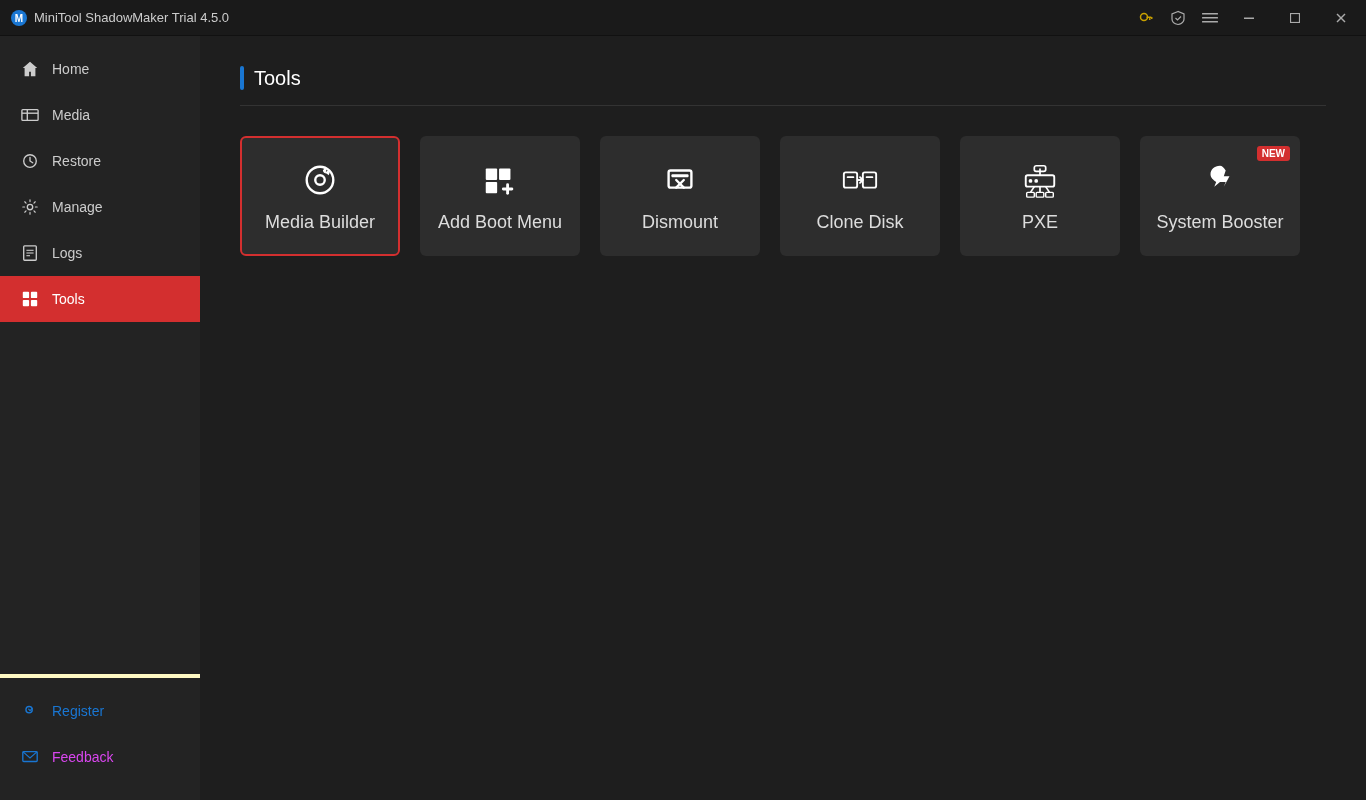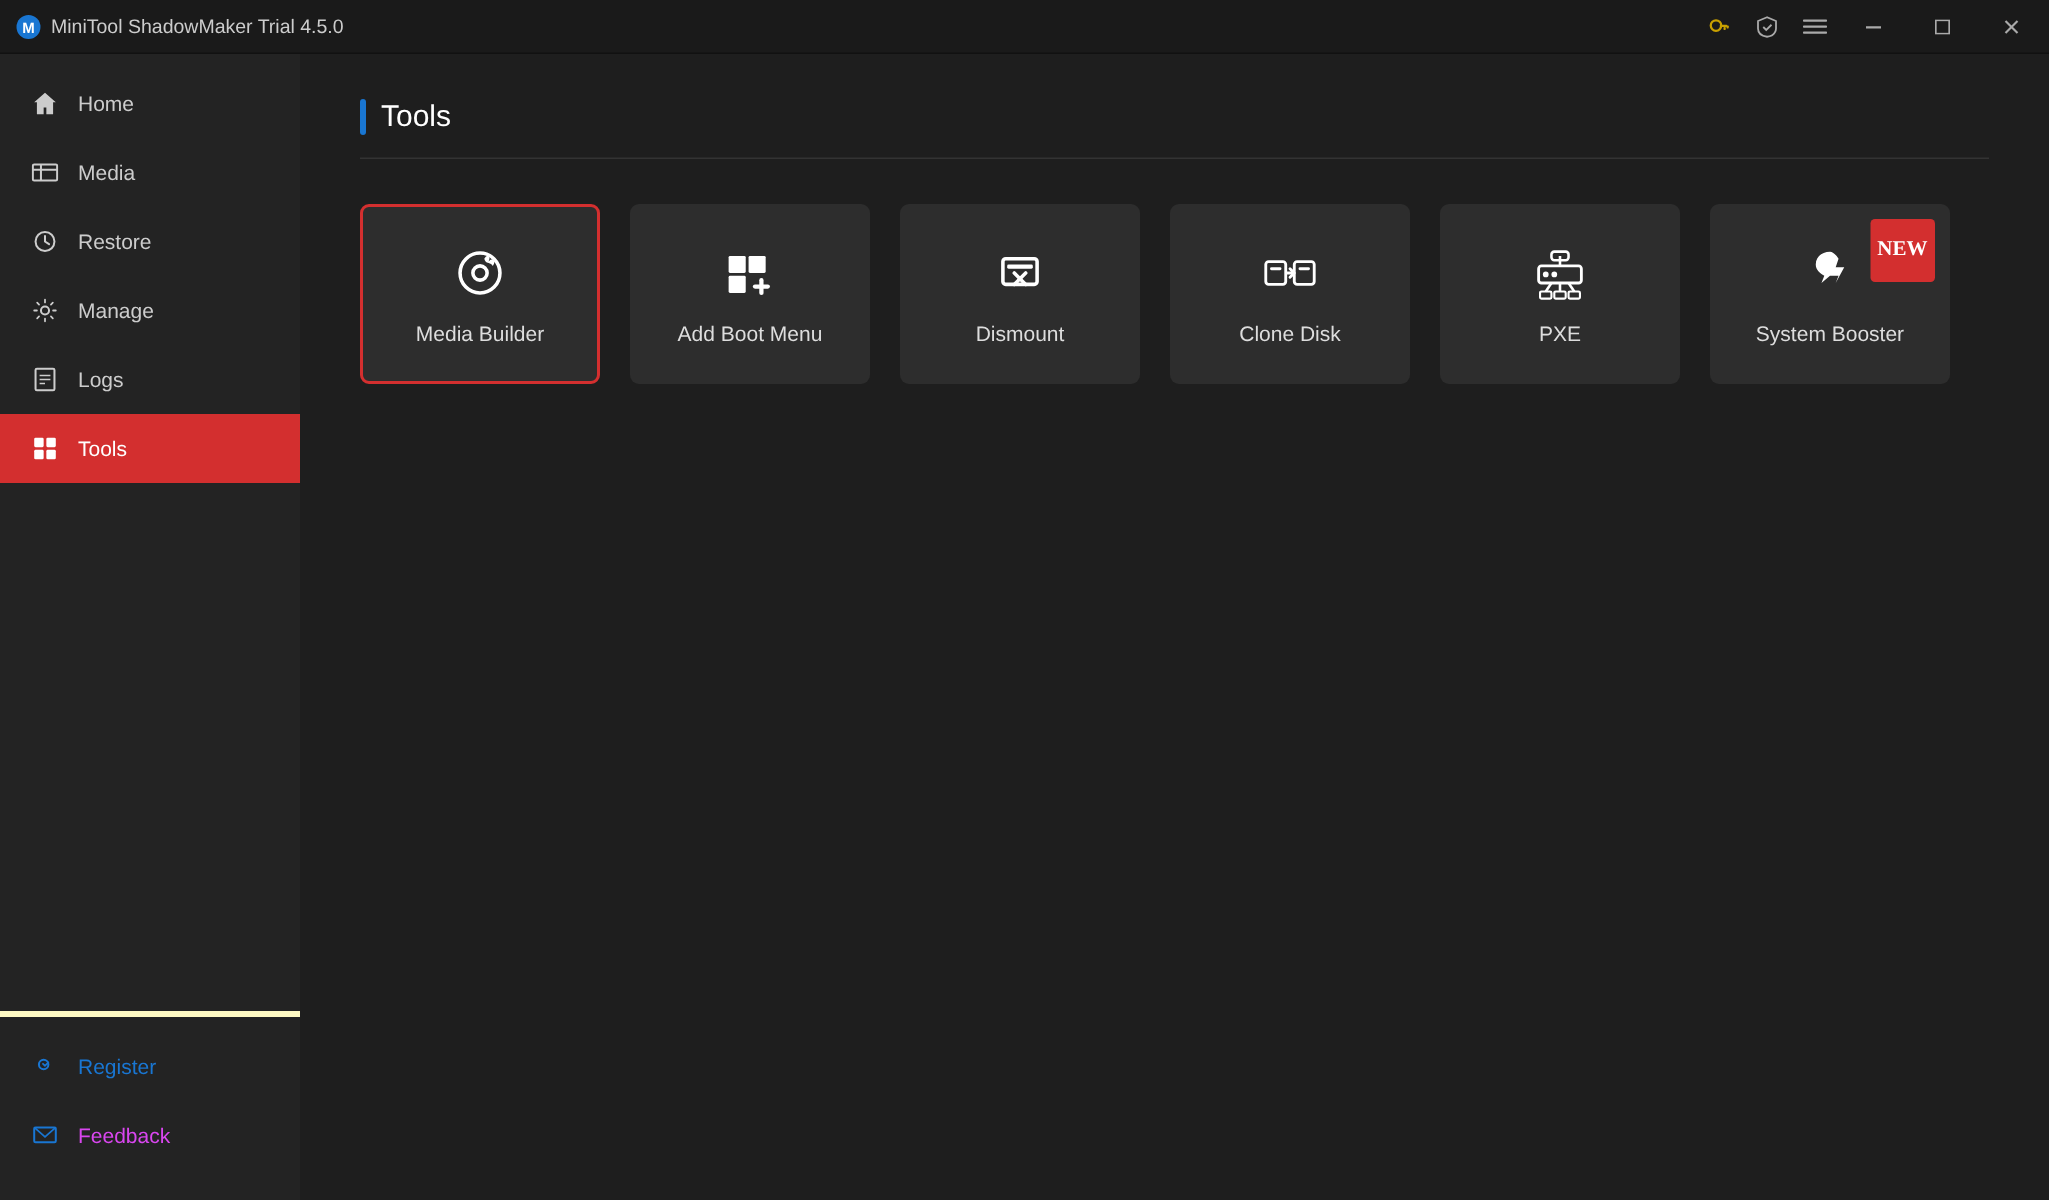--- a/index.html
+++ b/index.html
@@ -169,35 +169,34 @@
       align-items: center;
       justify-content: center;
       color: #fff;
     }
     .tool-card-icon svg {
       width: 38px;
       height: 38px;
       fill: #fff;
     }
     .tool-card-label {
-      font-size: 14px;
+      font-size: 18px;
       color: #ddd;
       text-align: center;
     }
     .new-badge {
       position: absolute;
       top: 8px;
       right: 8px;
       background: #d32f2f;
       color: #fff;
-      font-size: 14px;
+      font-size: 10px;
       font-weight: bold;
-      padding: 13px 5px;
+      padding: 2px 5px;
       border-radius: 3px;
-      font-family: Liberation Serif, serif;
     }
   </style>
 </head>
 <body>
 
 <div id="titlebar">
   <div id="titlebar-logo">
 
     <svg viewBox="0 0 18 18" fill="none" xmlns="http://www.w3.org/2000/svg">
       <circle cx="9" cy="9" r="8" fill="#1976d2"></circle>

